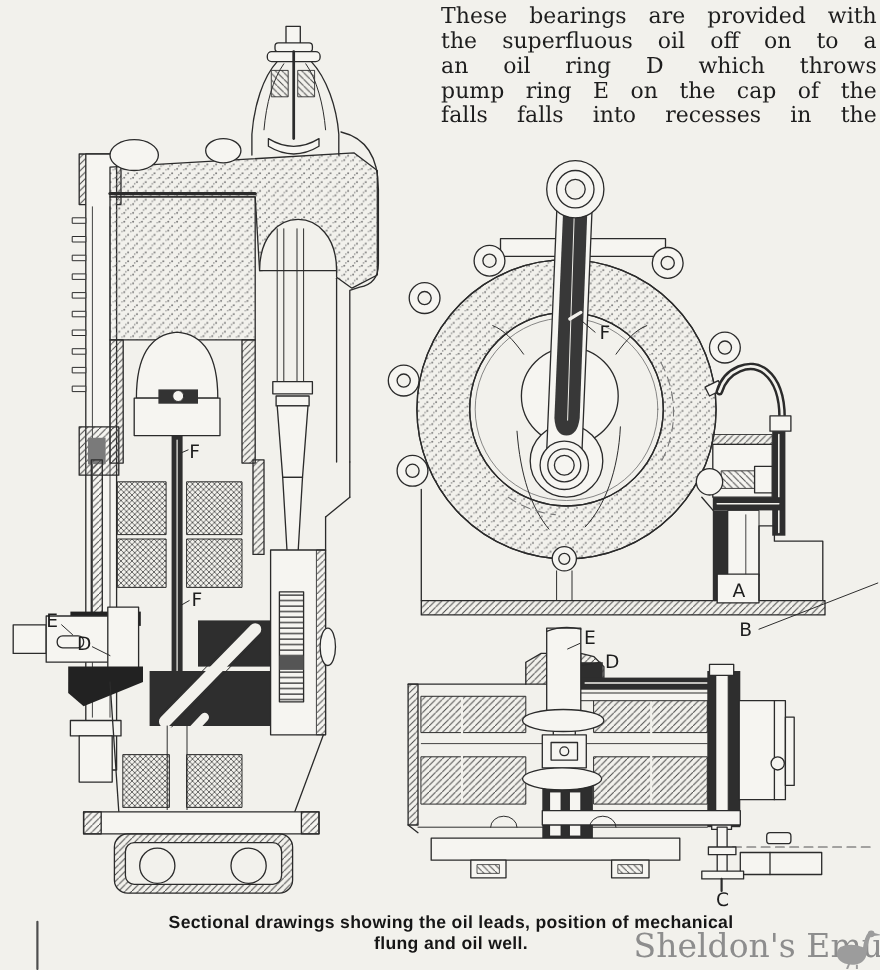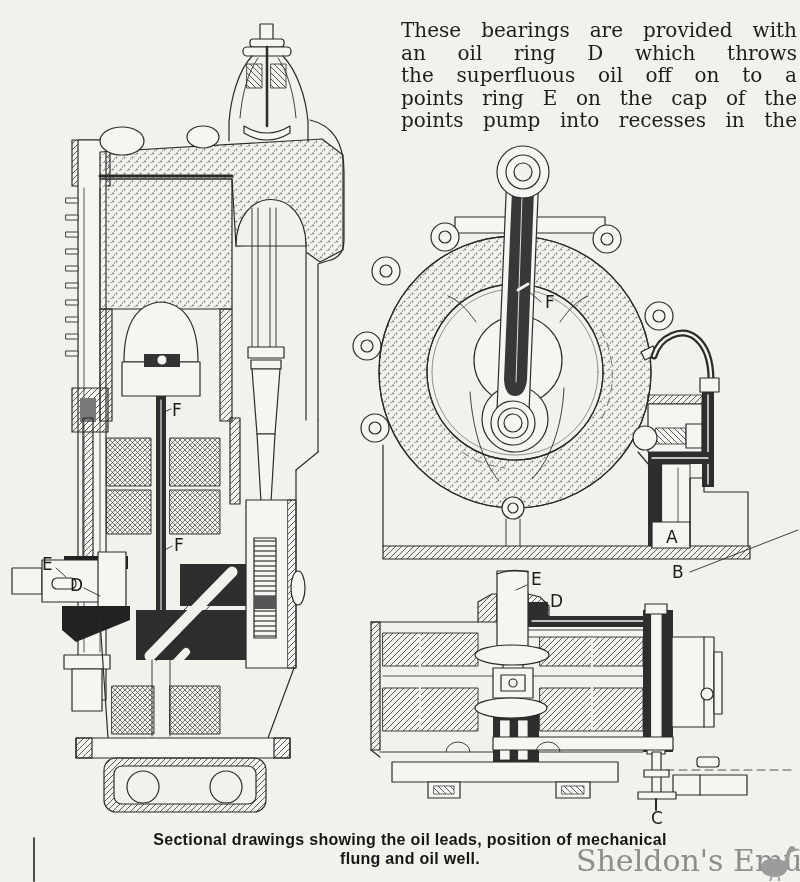--- a/index.html
+++ b/index.html
@@ -3,21 +3,21 @@
 <meta charset="utf-8">
 <style>
   html,body{margin:0;padding:0;}
   .page{
     position:relative;width:800px;height:882px;overflow:hidden;
     background:#f2f1ec;
     font-family:"DejaVu Serif",serif;
   }
   .art{position:absolute;left:0;top:0;}
   .paragraph{
-    position:absolute;left:401px;top:19px;width:396px;
+    position:absolute;left:401px;top:3px;width:396px;
     font-family:"DejaVu Serif",serif;font-size:20px;line-height:22.6px;
     color:#1d1d1d;
   }
   .pline{text-align:justify;text-align-last:justify;}
   .caption{
     position:absolute;left:60px;top:831px;width:700px;text-align:center;
     font-family:"Liberation Sans",sans-serif;font-weight:bold;font-size:16px;
     line-height:18.5px;color:#161616;letter-spacing:0.3px;
   }
   .watermark{
@@ -350,24 +350,24 @@
       <text x="531" y="585">E</text>
       <line x1="546" y1="602" x2="529" y2="605" stroke="#2b2b2b" stroke-width="0.9"></line>
       <text x="550" y="607">D</text>
       <text x="651" y="824">C</text>
     </g>
   </g>
 </svg>
 
   <div class="paragraph">
     <div class="pline">These bearings are provided with</div>
+    <div class="pline">the superfluous oil off on to a</div>
     <div class="pline">an oil ring D which throws</div>
-    <div class="pline">the superfluous oil off on to a</div>
-    <div class="pline">points ring E on the cap of the</div>
-    <div class="pline">points pump into recesses in the</div>
+    <div class="pline">pump ring E on the cap of the</div>
+    <div class="pline">falls falls into recesses in the</div>
   </div>
 
   <div class="caption">
     <div>Sectional drawings showing the oil leads, position of mechanical</div>
     <div>flung and oil well.</div>
   </div>
 
   <div class="watermark">Sheldon's Emu</div>
   <svg class="emu" width="46" height="36" viewBox="0 0 46 36">
     <g fill="#9c9c9c" stroke="#9c9c9c">

